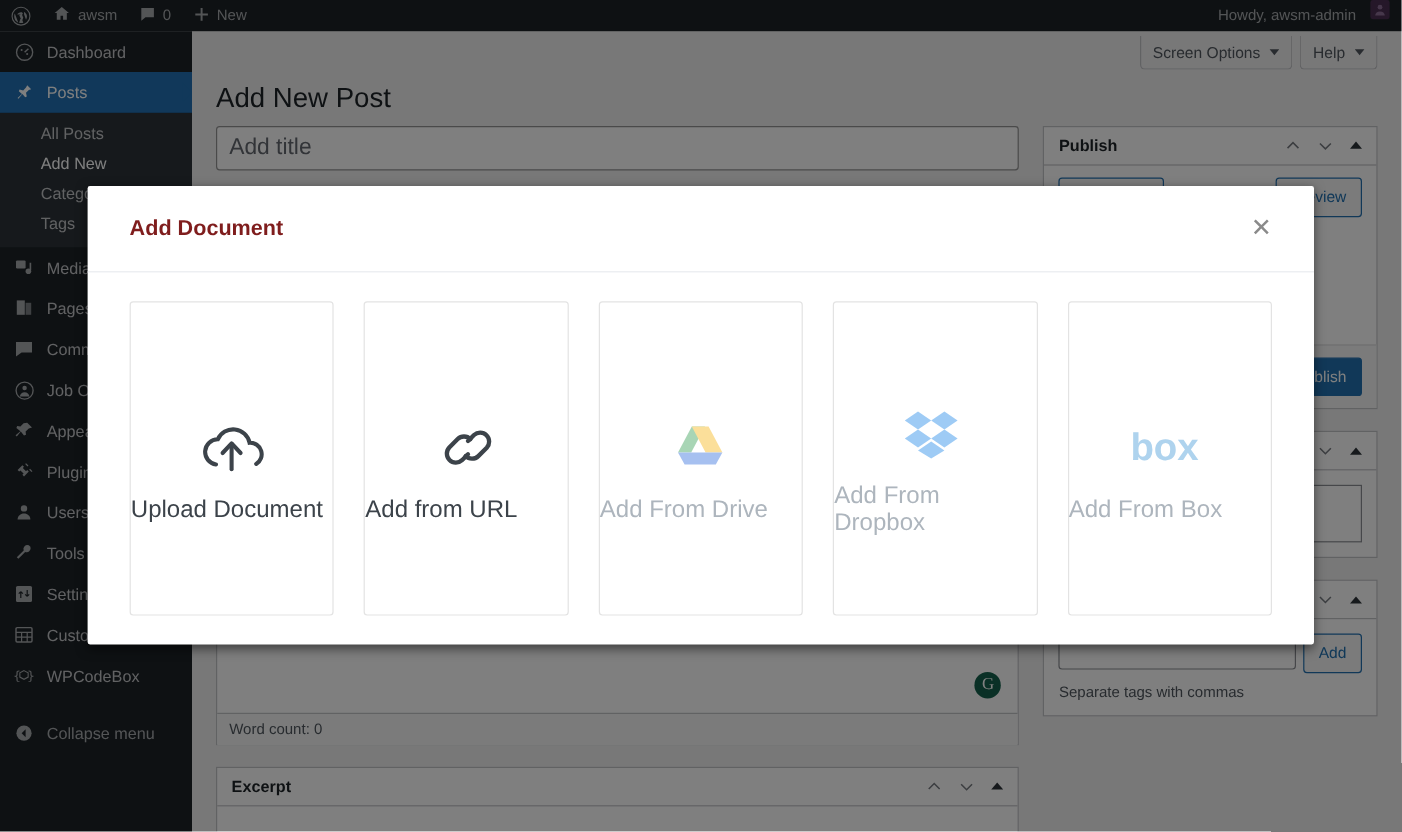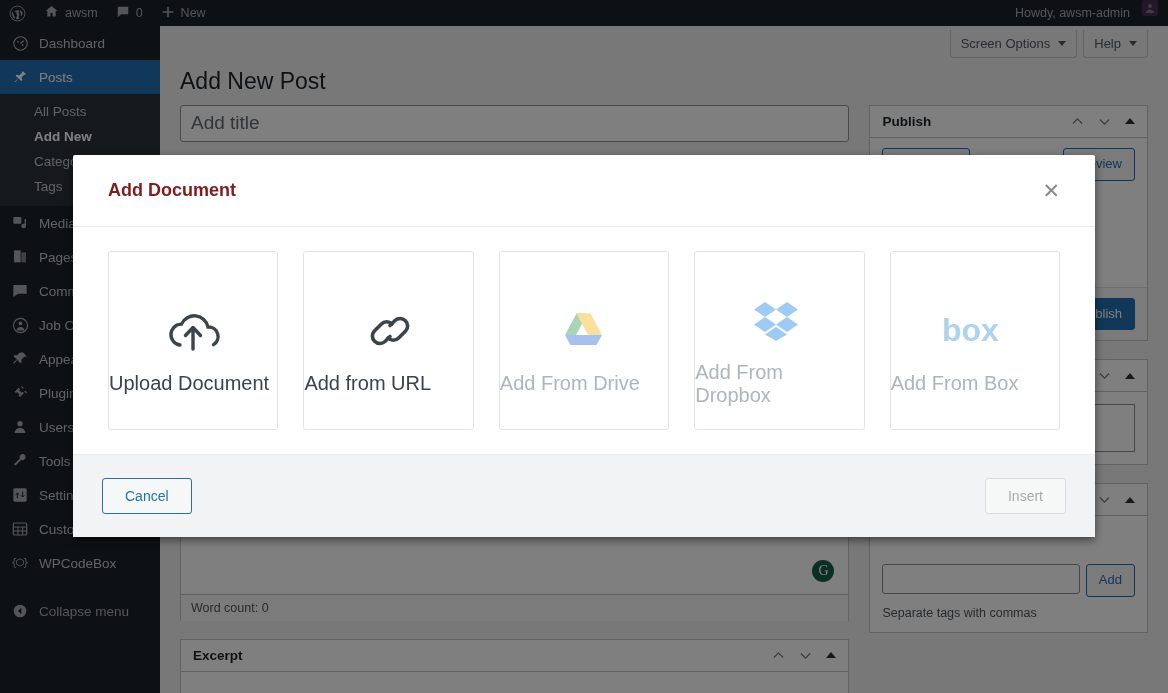--- a/index.html
+++ b/index.html
@@ -40,21 +40,21 @@
   .menu-item.current { background: #2271b4; color: #fff; }
   .menu-item.current::after {
     content: ""; position: absolute; right: -8px; top: 50%; margin-top: -8px;
     border: 8px solid transparent; border-left-color: #2271b4;
   }
   .submenu { background: #2c3338; padding: 5px 0 7px 0; }
   .submenu a {
     display: block; padding: 5px 0 5px 34px; color: #c3c4c7;
     font-size: 13.5px; text-decoration: none;
   }
-  .submenu a.active { color: #fff; font-weight: bold; }
+  .submenu a.active { color: #fff; font-weight: normal; }
   .menu-sep { height: 8px; }
   .collapse { margin-top: 6px; color: #a7aaad; }
 
   
   .content {
     position: absolute; top: 26px; left: 160px; width: 1008px; height: 667px;
     background: #f0f0f1; padding: 0 20px 0 20px;
   }
   .screen-meta {
     display: flex; justify-content: flex-end; gap: 6px; padding-top: 4px;
@@ -107,21 +107,21 @@
 
   
   .publish-row { display: flex; justify-content: space-between; padding: 10px 12px; }
   .btn {
     font-size: 13px; padding: 5px 12px; border-radius: 3px; background: #f6f7f7;
     border: 1px solid #2271b1; color: #2271b1; line-height: 1.6;
   }
   .btn-primary { background: #2271b1; border-color: #2271b1; color: #fff; }
   .publish-foot { padding: 10px 12px; display: flex; justify-content: flex-end; border-top: 1px solid #dcdcde; background:#f6f7f7; }
 
-  .tags-row { display: flex; gap: 6px; margin-top: 36px; }
+  .tags-row { display: flex; gap: 6px; }
   .tags-input { flex: 1; height: 30px; border: 1px solid #8c8f94; border-radius: 3px; background:#fff; }
   .tags-hint { font-size: 12.5px; color: #50575e; margin-top: 9px; }
 
   
   .overlay {
     position: absolute; top: 0; left: 0; width: 1168px; height: 693px;
     background: rgba(0,0,0,0.5); z-index: 20;
   }
   .modal {
     position: absolute; left: 73px; top: 155px; width: 1022px; height: 382px;
@@ -554,20 +554,16 @@
         <span class="opt-icon">
           <svg width="70" height="40" viewBox="0 0 70 40">
             <text x="2" y="30" font-family="'Liberation Sans', sans-serif" font-size="32" font-weight="bold" fill="#aed3ee">box</text>
           </svg>
         </span>
         <span class="opt-label">Add From Box</span>
       </div>
 
     </div>
 
-    <div class="modal-foot">
-      <button class="btn-cancel">Cancel</button>
-      <button class="btn-insert">Insert</button>
-    </div>
 
   </div>
 
 </div>
 
 </body></html>

